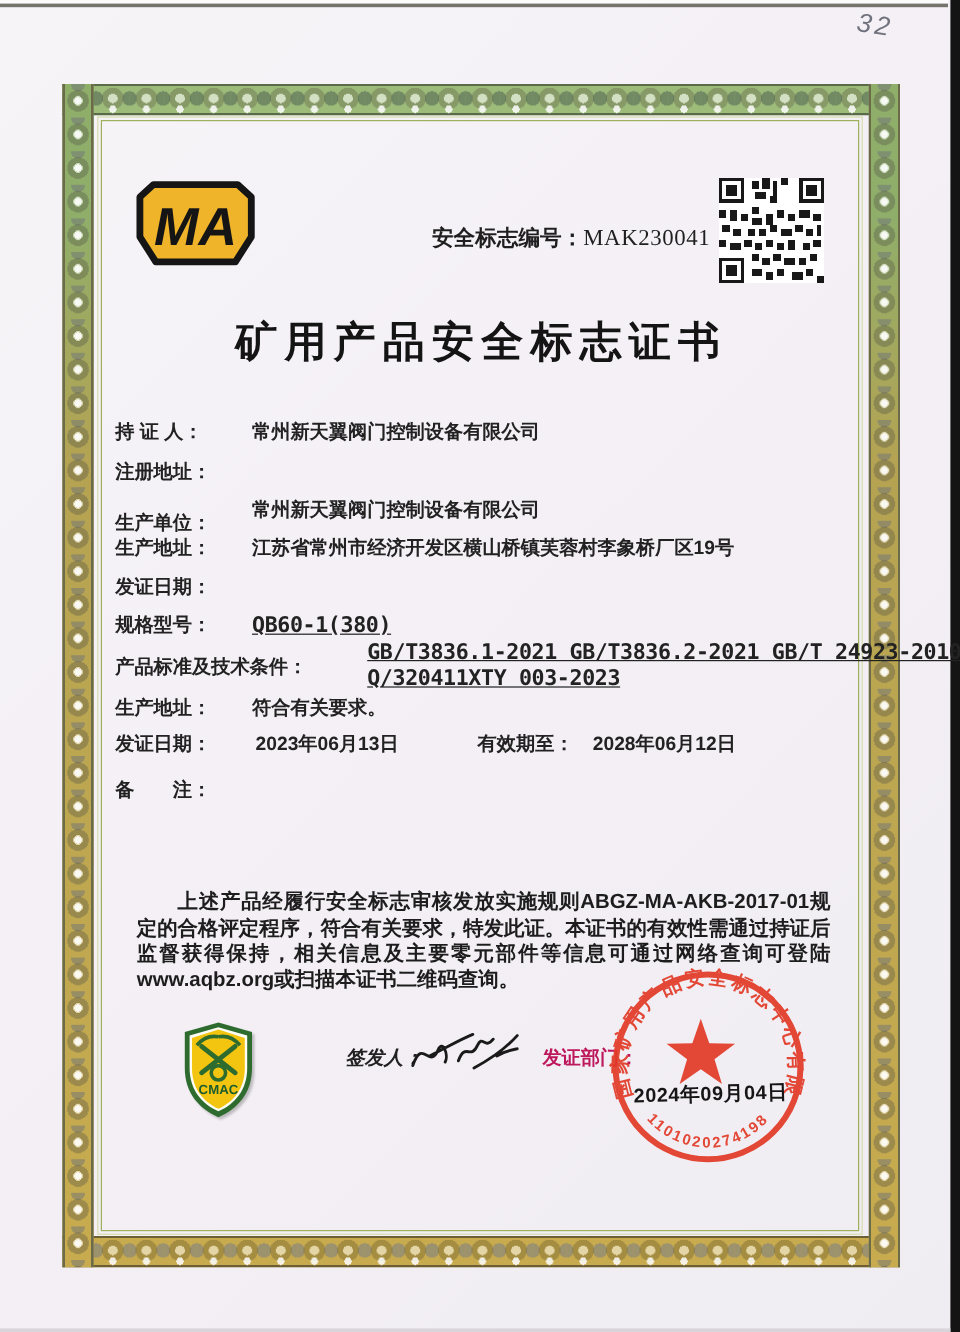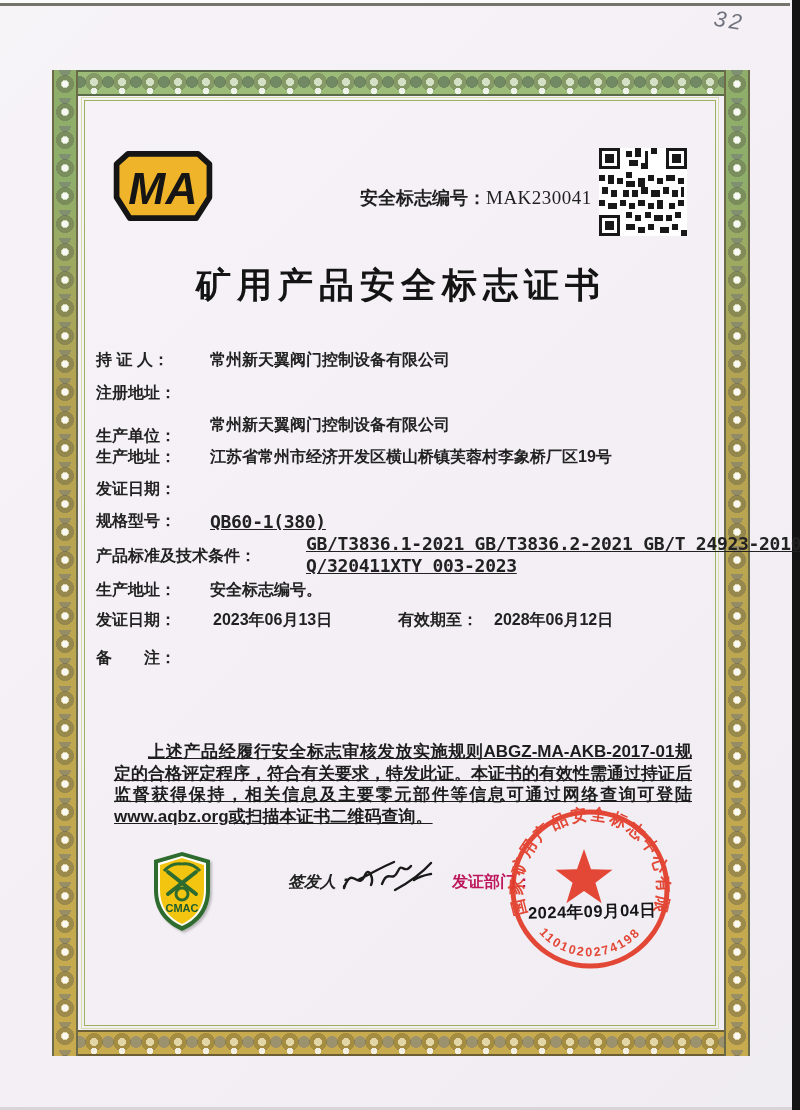--- a/index.html
+++ b/index.html
@@ -57,21 +57,21 @@
 
   .title{position:absolute;left:86px;top:262px;width:630px;text-align:center;
          font-size:35px;font-weight:bold;color:#141414;letter-spacing:6px;}
 
   
   .lbl{position:absolute;left:96px;font-size:16px;font-weight:700;color:#222;white-space:pre;}
   .val{position:absolute;left:210px;font-size:16px;font-weight:700;color:#222;white-space:pre;}
   .val-mono{font-family:"DejaVu Sans Mono",monospace;font-size:18px;letter-spacing:-0.3px;text-decoration:underline;}
 
   .notice{position:absolute;left:114px;top:741px;width:578px;font-size:17px;
-          line-height:21.6px;font-weight:700;color:#1d1d1d;text-align:justify;text-indent:2em;text-decoration:underline;}
+          line-height:21.6px;font-weight:700;color:#1d1d1d;text-align:justify;text-indent:2em;}
 
   
   .cmac{position:absolute;left:150px;top:850px;filter:drop-shadow(2px 2px 1px rgba(120,120,120,.45));}
   .issuer-label{position:absolute;left:288px;top:872px;font-size:16px;font-weight:700;color:#222;font-style:italic;}
   .signature{position:absolute;left:338px;top:848px;}
   .dept-label{position:absolute;left:452px;top:872px;font-size:16px;font-weight:700;color:#be185d;}
 
   .seal{position:absolute;left:505px;top:804px;opacity:.93;}
   .seal-ring-text{font:bold 16.5px "Liberation Sans",sans-serif;fill:#e23b28;letter-spacing:2.5px;}
   .seal-serial-text{font:bold 12.5px "Liberation Sans",sans-serif;fill:#e23b28;letter-spacing:2px;}
@@ -139,21 +139,21 @@
   <div class="lbl" style="top:479px">发证日期：</div>
 
   <div class="lbl" style="top:511px">规格型号：</div>
   <div class="val val-mono" style="top:511px">QB60-1(380)</div>
 
   <div class="lbl" style="top:546px">产品标准及技术条件：</div>
   <div class="val val-mono" style="left:306px;top:533px">GB/T3836.1-2021 GB/T3836.2-2021 GB/T 24923-2010</div>
   <div class="val val-mono" style="left:306px;top:555px">Q/320411XTY 003-2023</div>
 
   <div class="lbl" style="top:580px">生产地址：</div>
-  <div class="val" style="top:580px">安全标志编号。</div>
+  <div class="val" style="top:580px">符合有关要求。</div>
 
   <div class="lbl" style="top:610px">发证日期：</div>
   <div class="val" style="left:213px;top:610px">2023年06月13日</div>
   <div class="lbl" style="left:398px;top:610px">有效期至：</div>
   <div class="val" style="left:494px;top:610px">2028年06月12日</div>
 
   <div class="lbl" style="top:648px">备　　注：</div>
   <div class="val" style="top:648px"></div>
 
   <div class="notice">上述产品经履行安全标志审核发放实施规则ABGZ-MA-AKB-2017-01规定的合格评定程序，符合有关要求，特发此证。本证书的有效性需通过持证后监督获得保持，相关信息及主要零元部件等信息可通过网络查询可登陆www.aqbz.org或扫描本证书二维码查询。</div>

